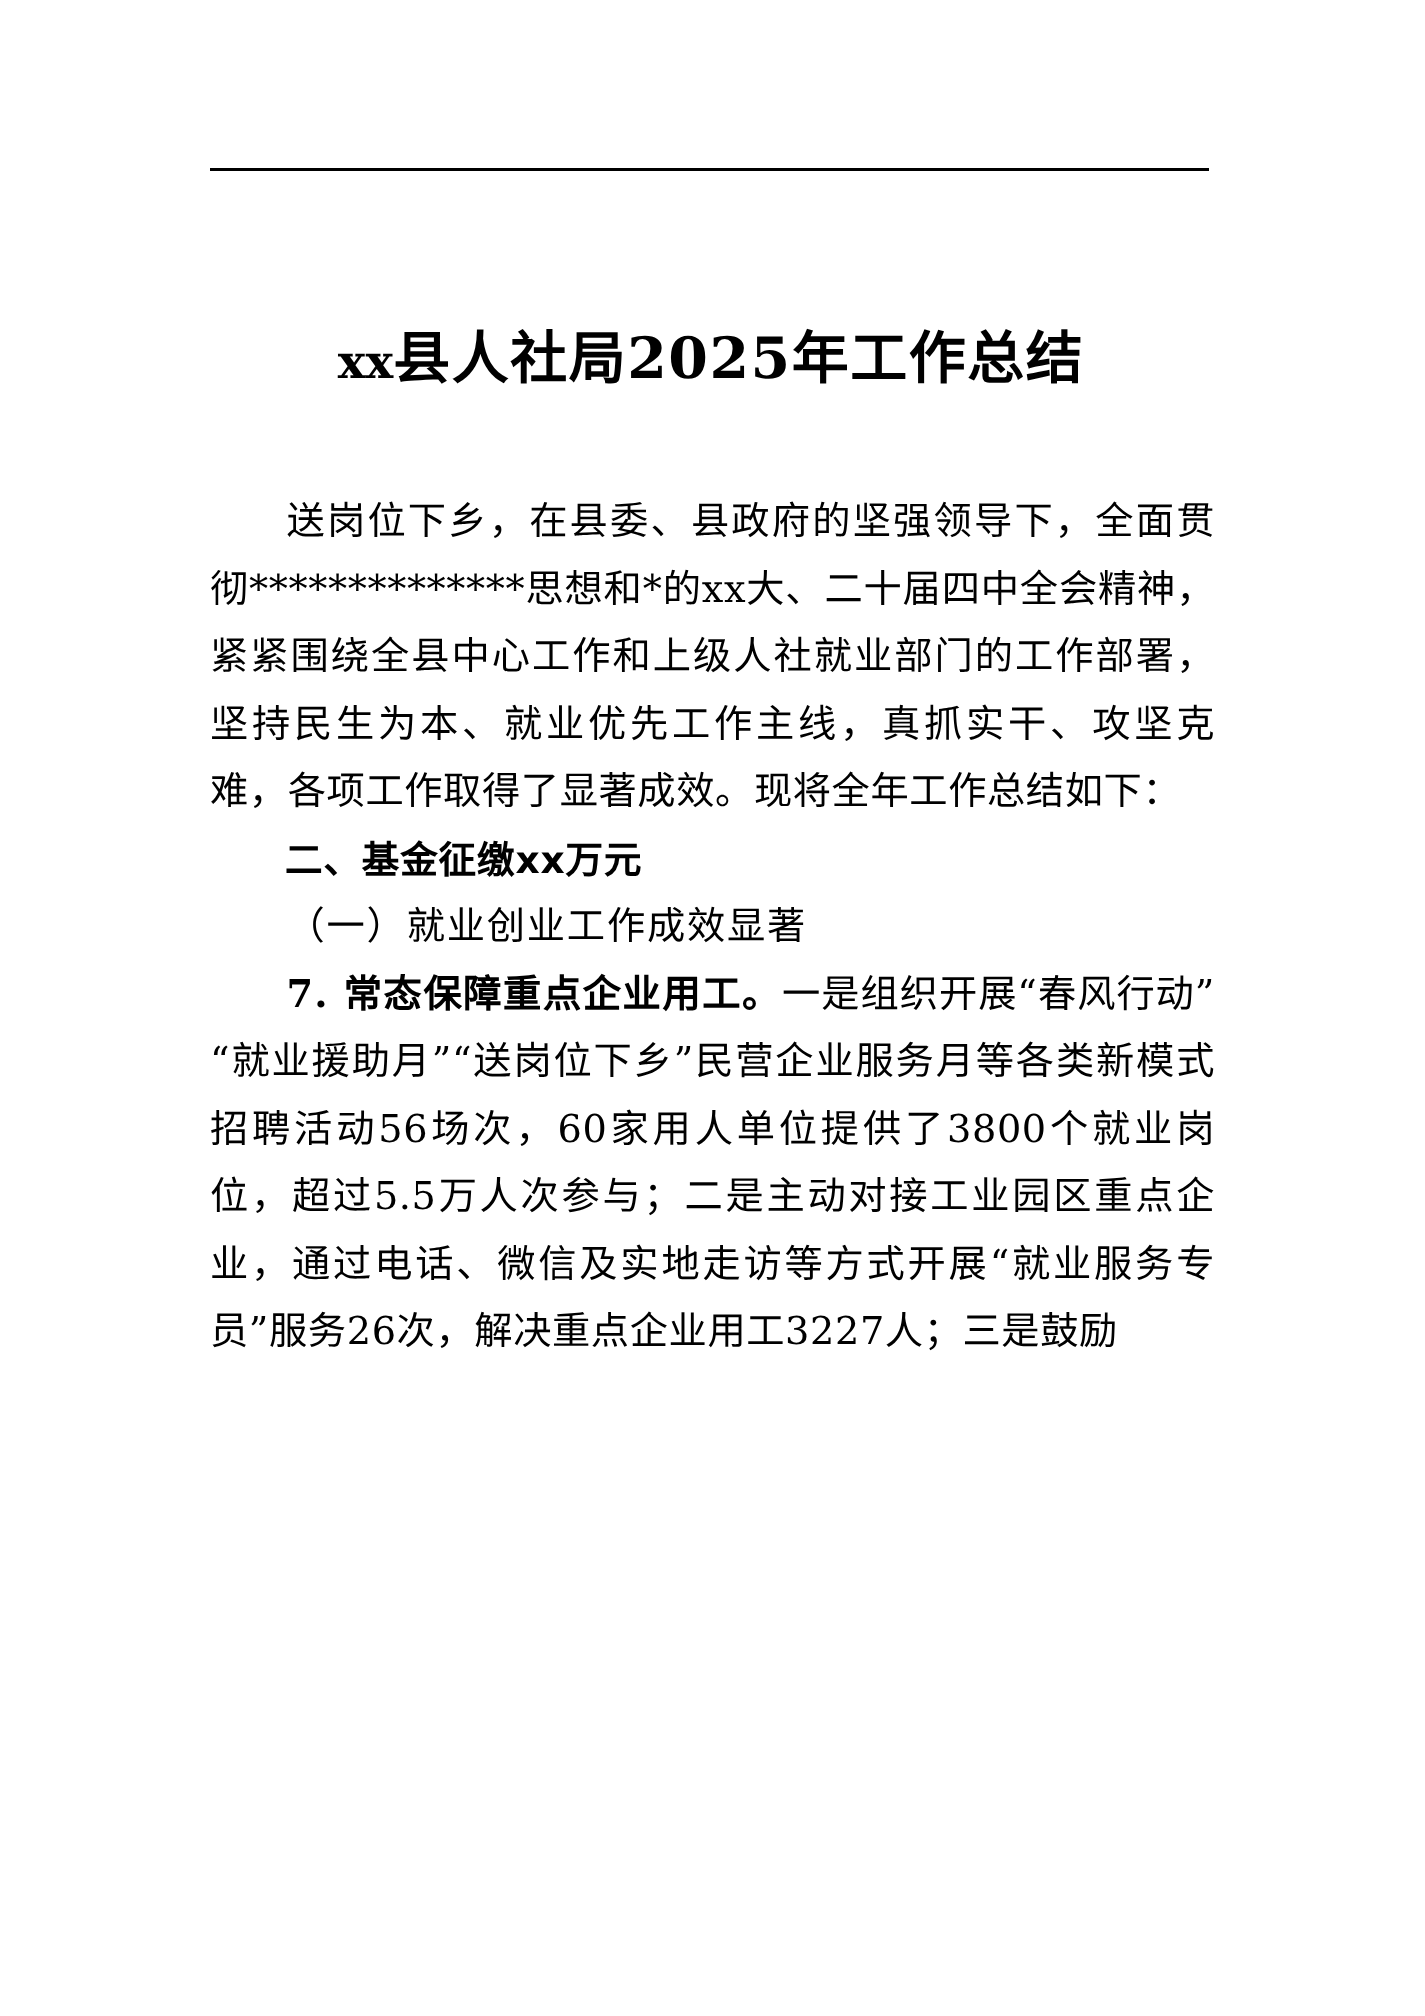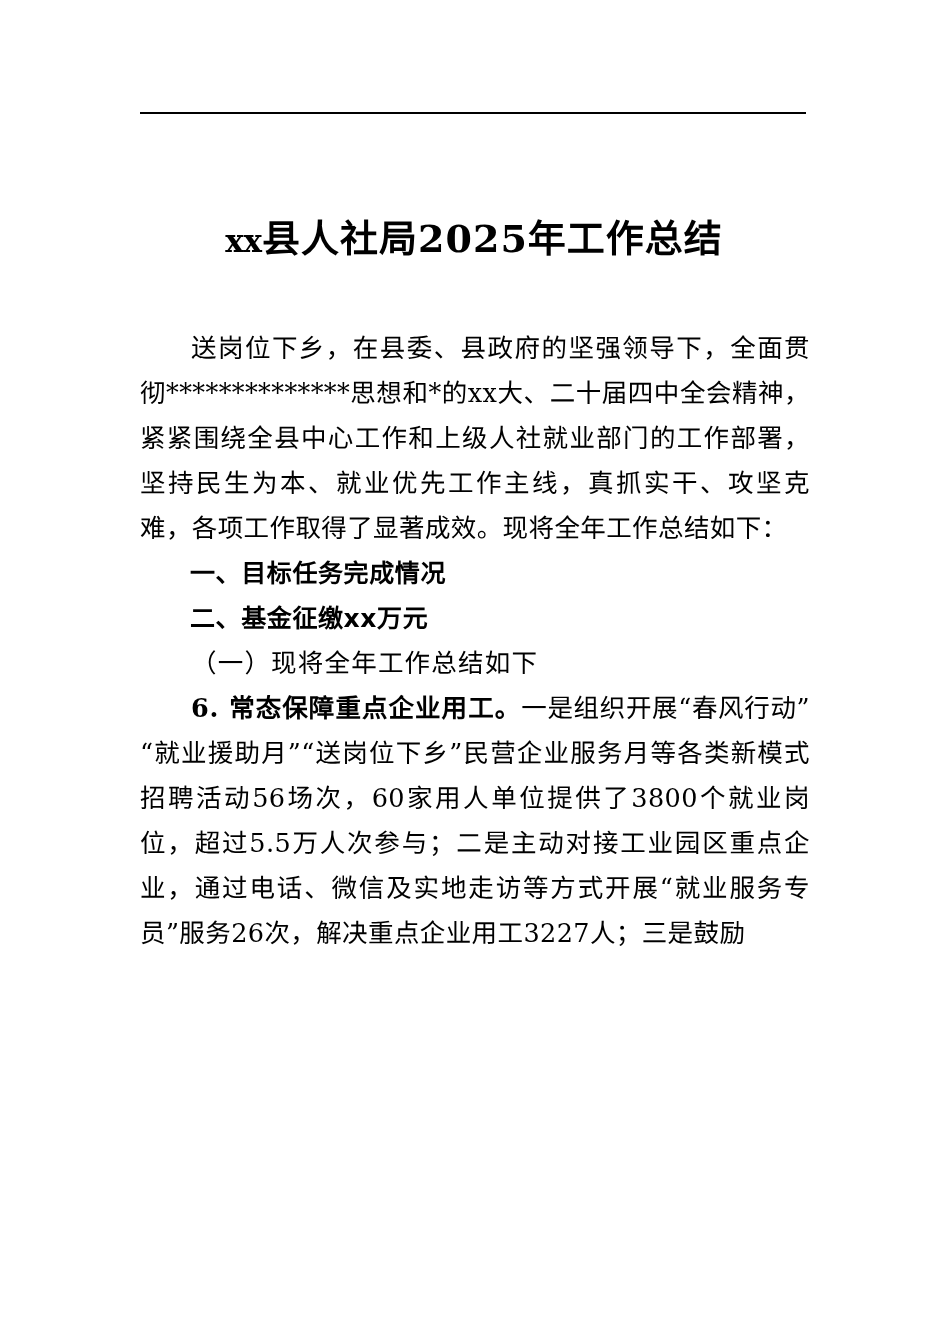--- a/index.html
+++ b/index.html
@@ -121,24 +121,23 @@
 <div class="page">
 
   <div class="header-rule"></div>
 
   <h1 class="doc-title"><span class="latin">xx</span><span>县人社局2025年工作总结</span></h1>
 
   <div class="body-col">
 
     <p class="para">送岗位下乡，在县委、县政府的坚强领导下，全面贯彻**************思想和*的xx大、二十届四中全会精神，紧紧围绕全县中心工作和上级人社就业部门的工作部署，坚持民生为本、就业优先工作主线，真抓实干、攻坚克难，各项工作取得了显著成效。现将全年工作总结如下：</p>
 
-    <p class="heading-1">一、目标任务完成情况</p>
 
 
     <p class="heading-1">二、基金征缴xx万元</p>
 
-    <p class="heading-2">（一）现将全年工作总结如下</p>
+    <p class="heading-2">（一）就业创业工作成效显著</p>
 
-    <p class="heading-3"><span class="run-in">6. 常态保障重点企业用工。</span><span>一是组织开展“春风行动”“就业援助月”“送岗位下乡”民营企业服务月等各类新模式招聘活动56场次，60家用人单位提供了3800个就业岗位，超过5.5万人次参与；二是主动对接工业园区重点企业，通过电话、微信及实地走访等方式开展“就业服务专员”服务26次，解决重点企业用工3227人；三是鼓励</span></p>
+    <p class="heading-3"><span class="run-in">7. 常态保障重点企业用工。</span><span>一是组织开展“春风行动”“就业援助月”“送岗位下乡”民营企业服务月等各类新模式招聘活动56场次，60家用人单位提供了3800个就业岗位，超过5.5万人次参与；二是主动对接工业园区重点企业，通过电话、微信及实地走访等方式开展“就业服务专员”服务26次，解决重点企业用工3227人；三是鼓励</span></p>
 
   </div>
 
 </div>
 
 </body></html>

